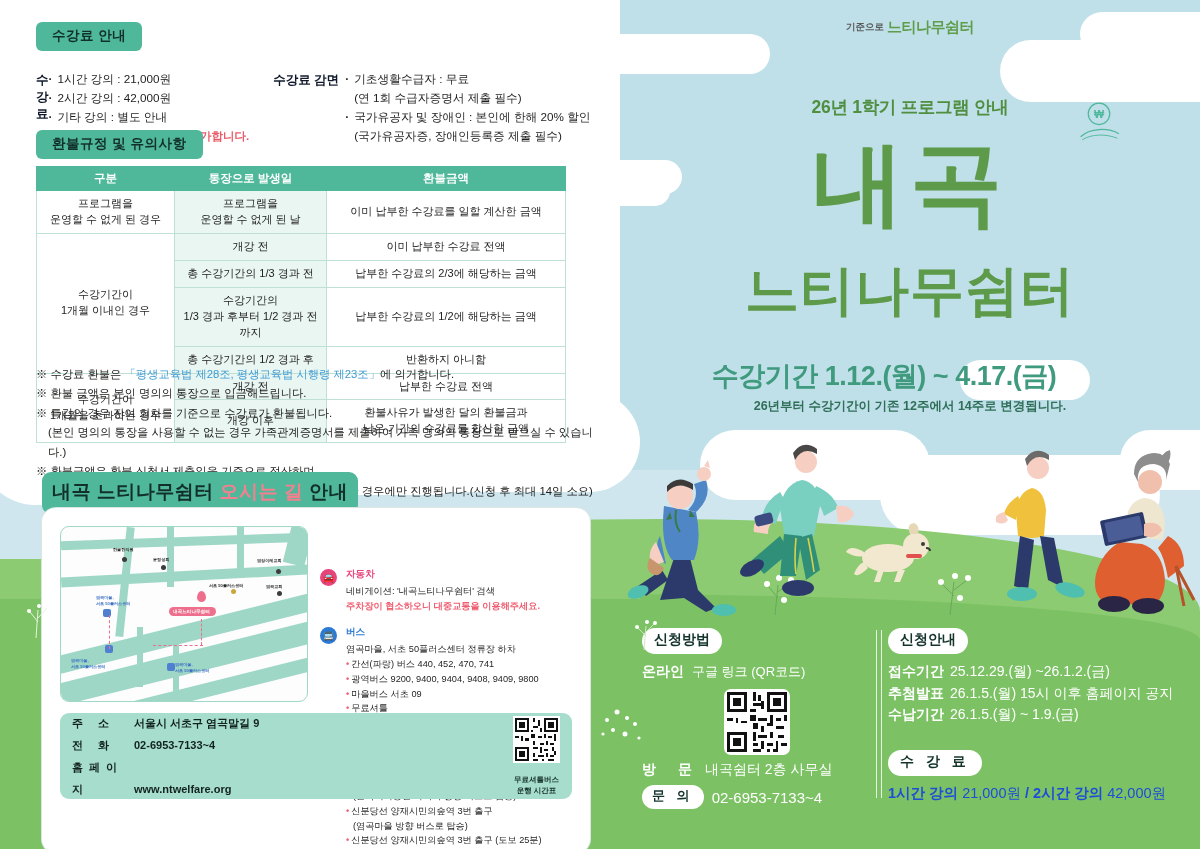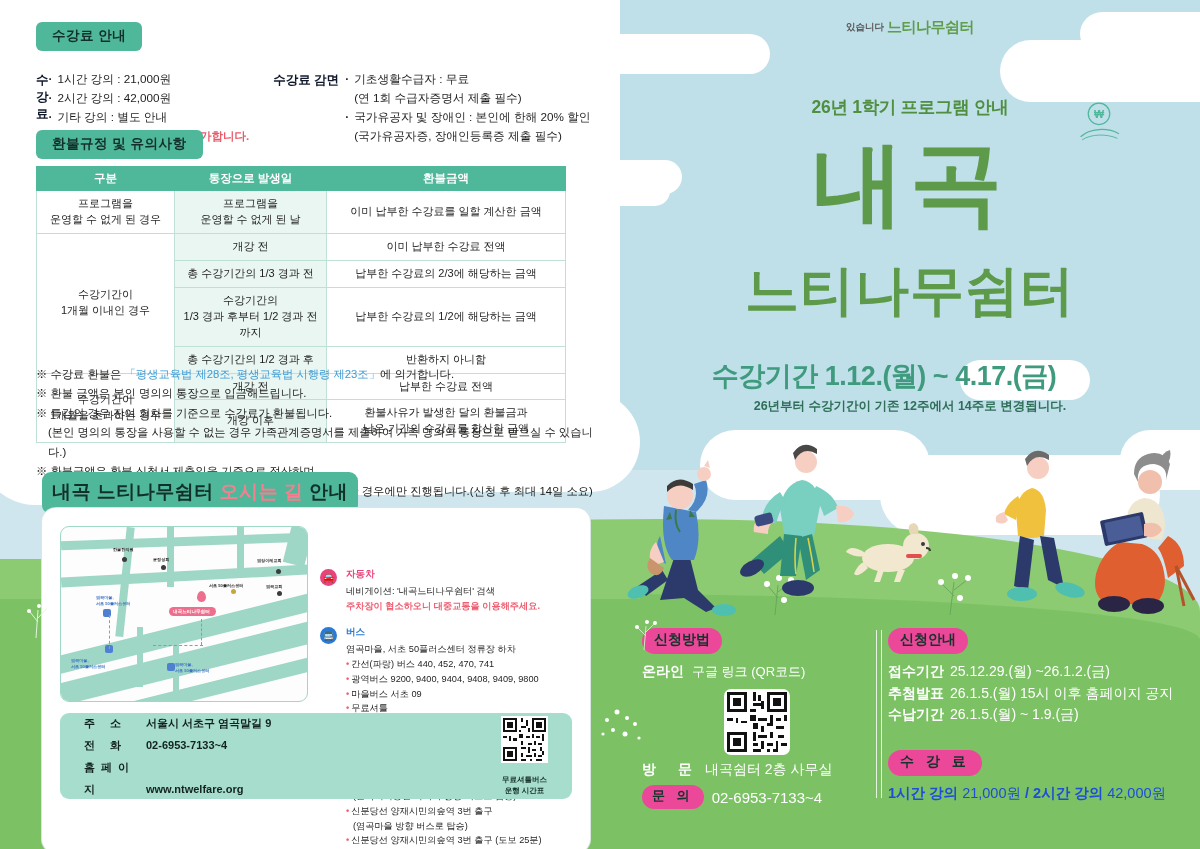--- a/index.html
+++ b/index.html
@@ -115,21 +115,21 @@
   .t-line.pink { color:#ef5f72; font-weight:bold; }
   .t-line.star:before { content:"\2022"; color:#ef5f72; margin-right:2px; font-weight:bold; }
   .t-line.dash { padding-left:9px; }
   .t-line.dash:before { content:"\2013"; color:#444; margin-right:2px; }
   .t-line.ind { padding-left:7px; }
 
   
   #contact {
     position:absolute; left:18px; top:205px; width:512px; height:86px;
     background:#a7ddcc; border-radius:9px; display:flex; align-items:center;
-    padding:0 24px;
+    padding:0 12px;
   }
   .c-rows { font-size:11px; color:#12231f; line-height:2.0; }
   .c-key { display:inline-block; width:62px; font-weight:bold; letter-spacing:6px; }
   .c-val { font-weight:bold; }
   #qr-left { margin-left:auto; text-align:center; }
   .qr { width:47px; height:47px; background:#fff; padding:2px; }
   .qr-cap { font-size:7.5px; color:#143028; font-weight:bold; line-height:1.35; margin-top:8px; }
 
   
   #right { position:absolute; left:620px; top:0; width:580px; height:849px; }
@@ -154,21 +154,21 @@
   
   #illus { position:absolute; left:0; top:440px; width:580px; height:180px; }
 
   
   #panels { position:absolute; left:0; top:620px; width:580px; height:200px; }
   #panel-left { position:absolute; left:22px; top:8px; width:230px; }
   #panel-right { position:absolute; left:268px; top:8px; width:300px; }
   .divider { position:absolute; left:256px; top:10px; width:6px; height:168px;
              border-left:1px solid #e6f3e4; border-right:1px solid #e6f3e4; }
   .tag {
-    display:inline-block; background:#ec4899; color:#13332b;
+    display:inline-block; background:#ffffff; color:#13332b;
     font-size:14px; font-weight:bold; padding:3px 12px 5px; border-radius:14px;
   }
   .tag.spaced { letter-spacing:4px; }
   .row-kv { font-size:14px; color:#fff; font-weight:bold; line-height:1.55; }
   .row-kv .v { font-weight:normal; margin-left:6px; }
   #qr-right { margin:8px auto 6px; width:66px; height:66px; background:#fff;
               border-radius:7px; padding:3px; }
   .online-row { font-size:14px; color:#fff; font-weight:bold; }
   .online-row .v { font-weight:normal; margin-left:8px; font-size:13px; }
   .visit-row { font-size:14px; color:#fff; font-weight:bold; }
@@ -428,21 +428,21 @@
             <div class="qr-cap" id="qr-left-cap">무료셔틀버스<br>운행 시간표</div>
           </div>
         </div>
       </div>
     </div>
   </div>
 
   <div id="right">
 
     <div id="brand">
-      <span class="brand-pre">있습니다</span><span class="brand-logo">느티나무쉼터</span>
+      <span class="brand-pre">기준으로</span><span class="brand-logo">느티나무쉼터</span>
     </div>
 
     <div id="sem">26년 1학기 프로그램 안내</div>
     <div id="title1">내곡</div>
     <div id="title2">느티나무쉼터</div>
     <div id="period">수강기간 1.12.(월) ~ 4.17.(금)</div>
     <div id="period-note">26년부터 수강기간이 기존 12주에서 14주로 변경됩니다.</div>
 
     <svg id="illus" viewBox="0 0 580 180">
 

